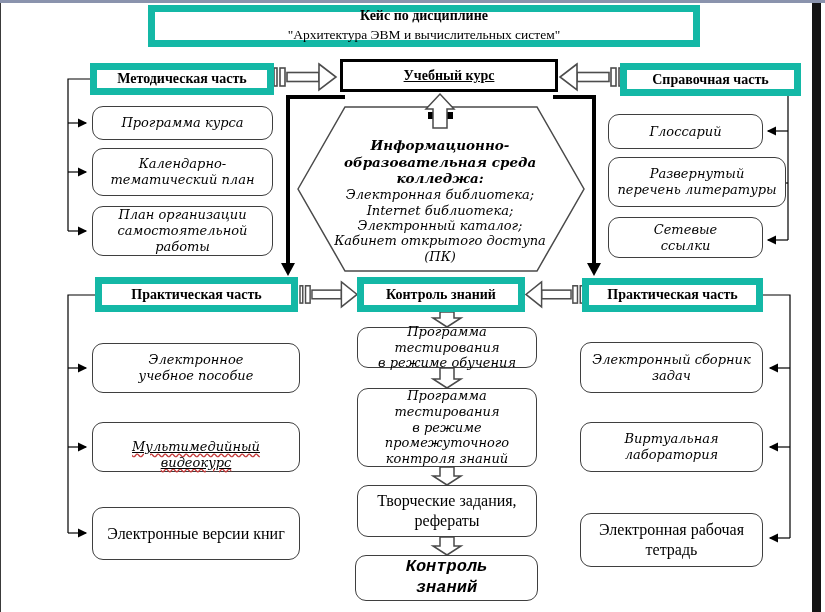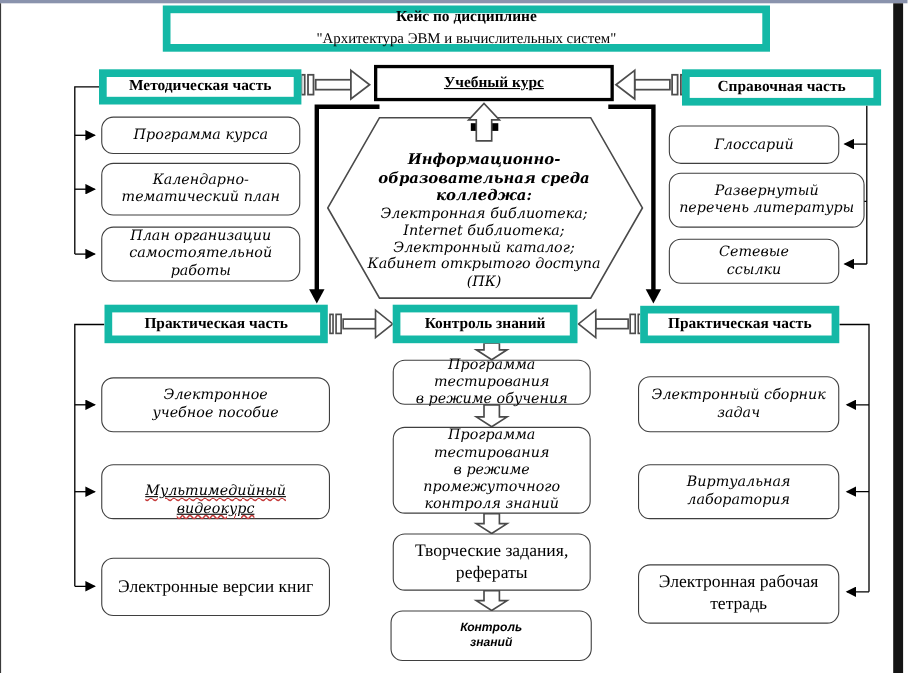--- a/index.html
+++ b/index.html
@@ -12,21 +12,21 @@
   svg.layer{position:absolute;left:0;top:0;z-index:1;}
   .box{position:absolute;z-index:2;box-sizing:border-box;background:#fff;
        display:flex;align-items:center;justify-content:center;text-align:center;}
   .sq{border:7px solid #14b8a6;}
   .rd{border:1px solid #3f3f3f;border-radius:11px;}
   .thick{border:3px solid #000;}
   .lbl{white-space:pre-line;line-height:1.22;}
   .hdr .lbl{font-weight:bold;font-size:14px;}
   .it .lbl{font-style:italic;font-size:13px;font-family:"DejaVu Serif",serif;}
   .up .lbl{font-size:16px;font-family:"Liberation Serif",serif;}
-  .bi .lbl{font-style:italic;font-weight:bold;font-size:11px;font-family:Liberation Sans, sans-serif;}
+  .bi .lbl{font-style:italic;font-weight:bold;font-size:17px;font-family:Liberation Mono, monospace;}
   .t1{font-weight:bold;font-size:14px;line-height:1.35;}
   .t2{font-size:13.5px;line-height:1.35;}
   .hex-text{position:absolute;left:318px;top:137px;width:244px;z-index:2;text-align:center;}
   .hex-title{font-weight:bold;font-style:italic;font-size:13.5px;line-height:1.24;
              font-family:"DejaVu Serif",serif;white-space:pre-line;}
   .hex-items{font-style:italic;font-size:13px;line-height:1.18;
              font-family:"DejaVu Serif",serif;white-space:pre-line;}
   .ulink{text-decoration:underline wavy #c43a3a;align-items:flex-end;}
   .ulink .lbl{text-decoration:underline solid #000;}
 </style>

